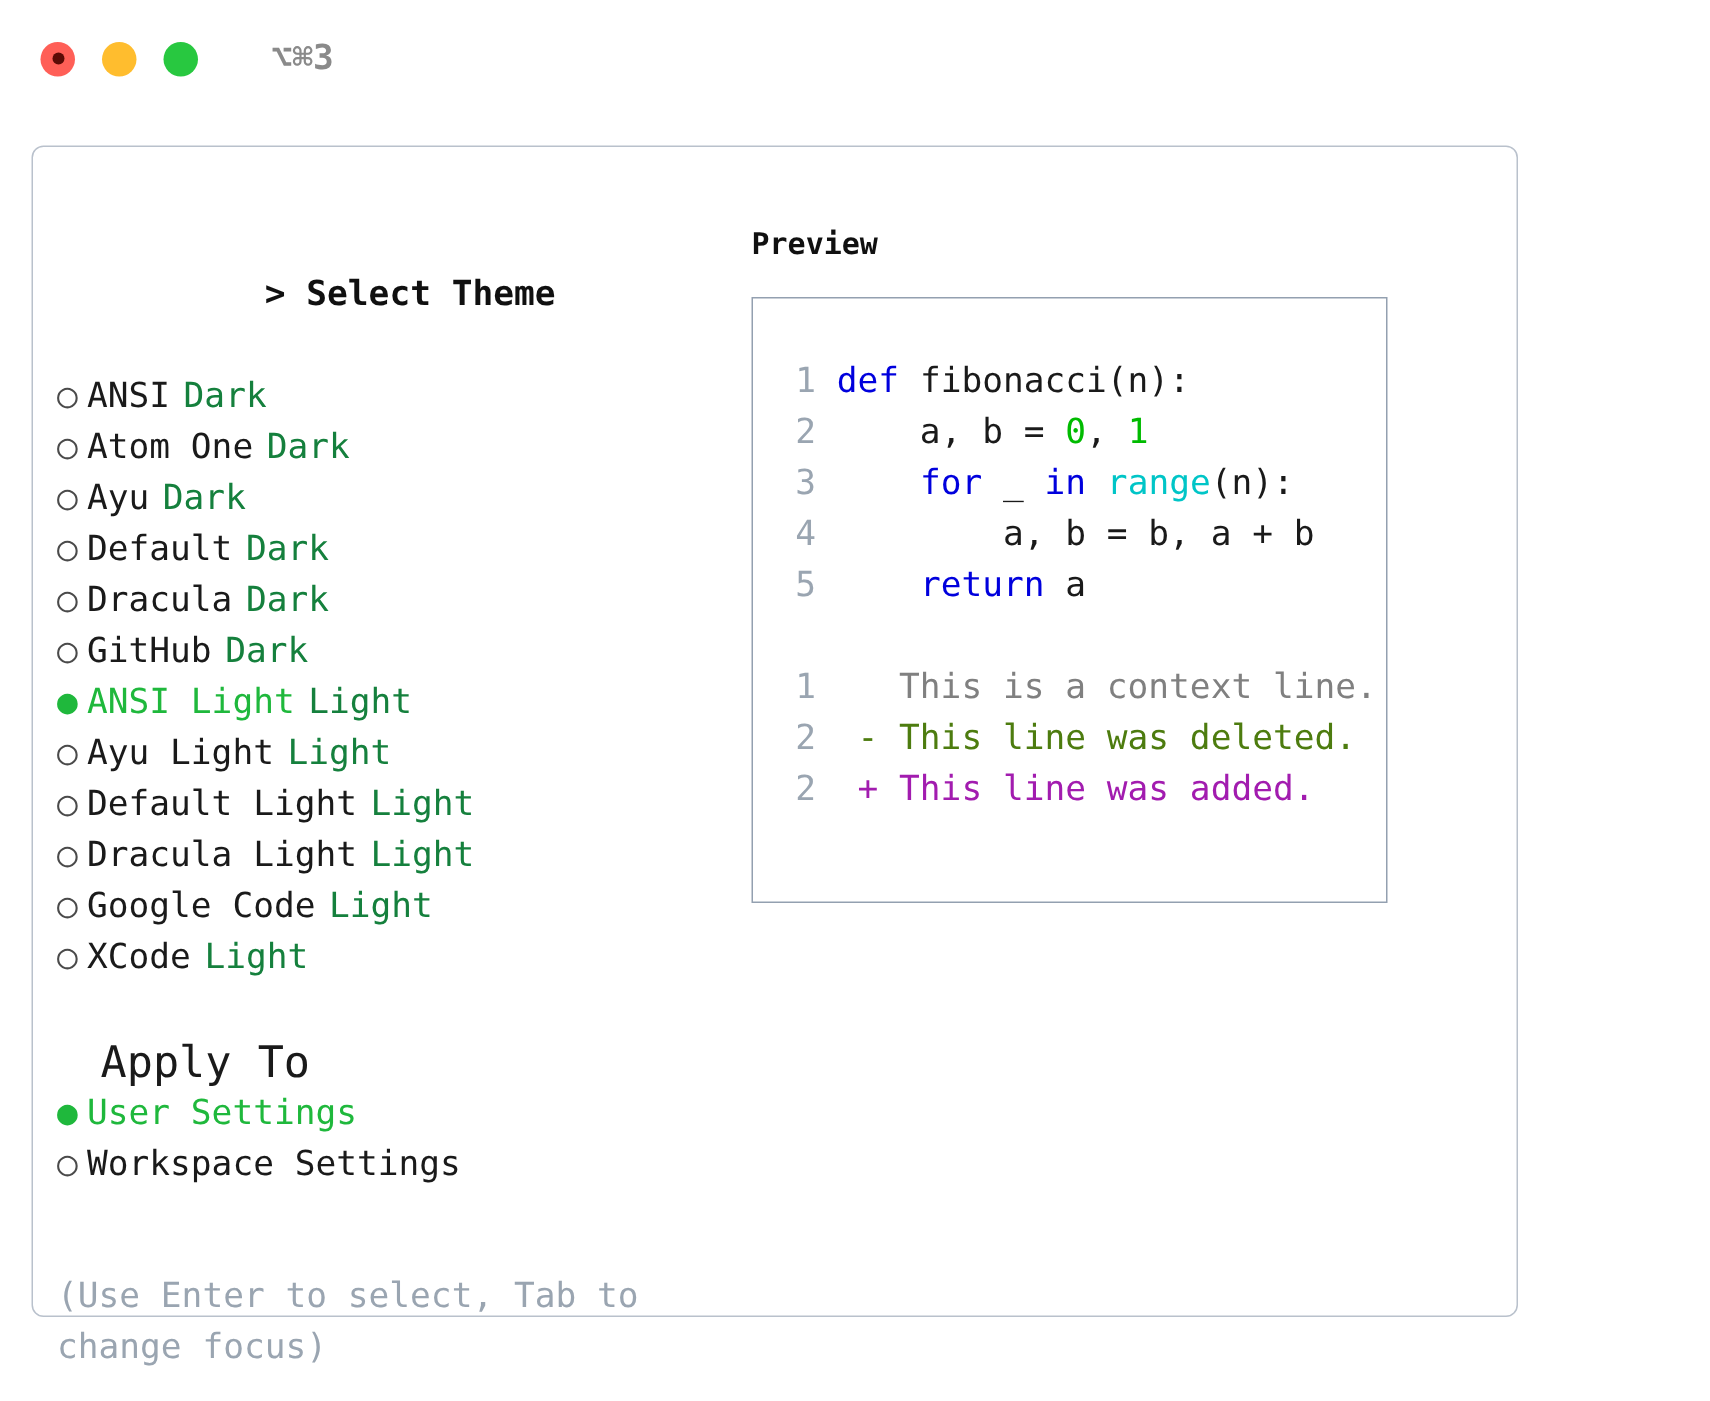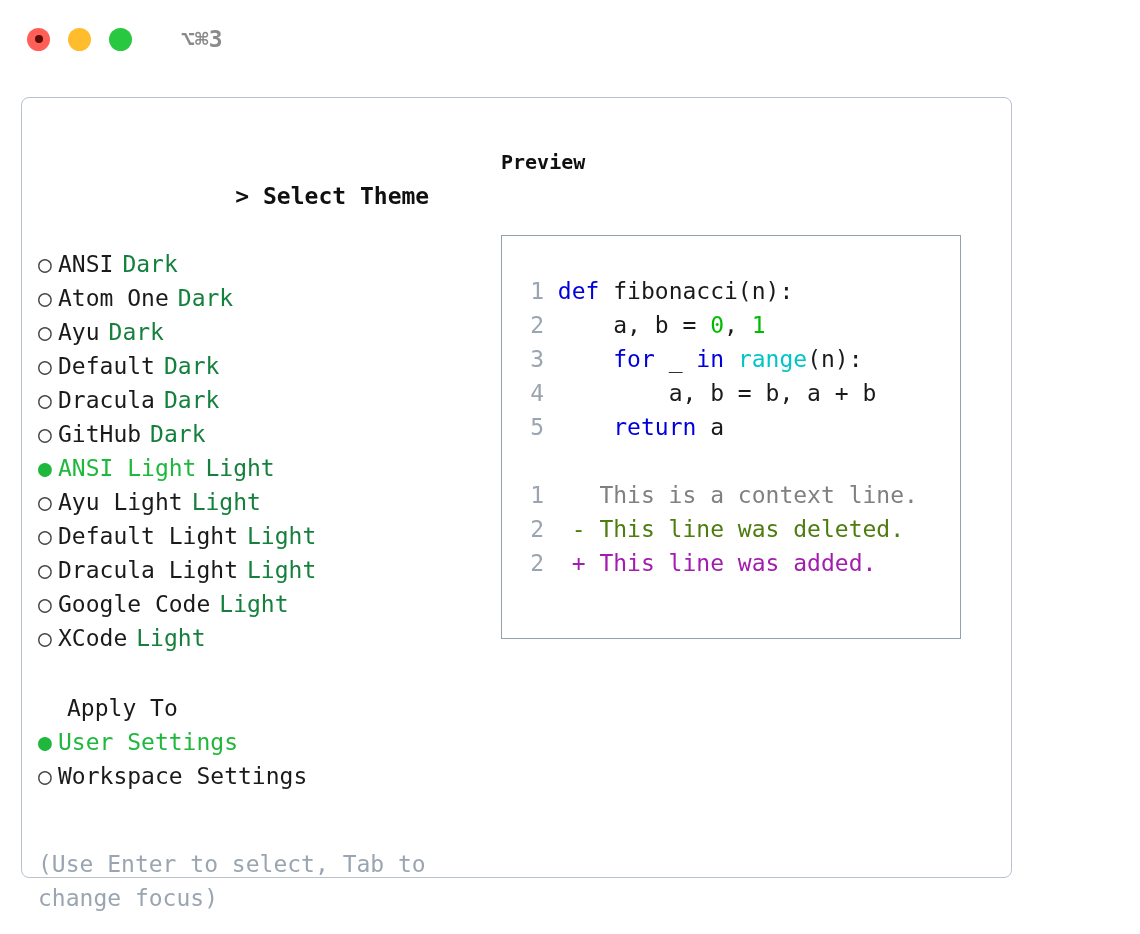--- a/index.html
+++ b/index.html
@@ -92,21 +92,20 @@
     top: 47px;
     width: 450px;
   }
 
   #select-theme-header {
     font-weight: bold;
     font-size: 23px;
     line-height: 34px;
     color: #101010;
     white-space: pre;
-    text-align: center;
   }
   #select-theme-header .prompt-caret { font-weight: bold; }
 
   .theme-item {
     display: flex;
     align-items: baseline;
     font-size: 23px;
     line-height: 34px;
     white-space: pre;
     cursor: default;
@@ -123,21 +122,21 @@
   .theme-name { color: #1a1a1a; }
   .theme-name.selected { color: #1fb83c; }
   .theme-kind {
     color: #15803d;
     margin-left: 9px;
     text-align: right;
   }
 
   #apply-to-block { margin-top: 36px; }
   #apply-to-label {
-    font-size: 23px;
+    font-size: 29px;
     line-height: 34px;
     color: #1a1a1a;
     white-space: pre;
     padding-left: 29px;
   }
 
   #hint-text {
     margin-top: 54px;
     font-size: 23px;
     line-height: 34px;
@@ -155,22 +154,22 @@
   }
   #preview-header {
     font-size: 20px;
     line-height: 34px;
     font-weight: bold;
     color: #101010;
     white-space: pre;
   }
 
   #preview-box {
-    margin-top: 56px;
-    width: 460px;
+    margin-top: 19px;
+    width: 424px;
     height: 404px;
     border: 1px solid #93a0b0;
     box-sizing: border-box;
     background: #ffffff;
     padding: 38px 0 0 21px;
   }
 
   .code-line {
     font-size: 23px;
     line-height: 34px;

